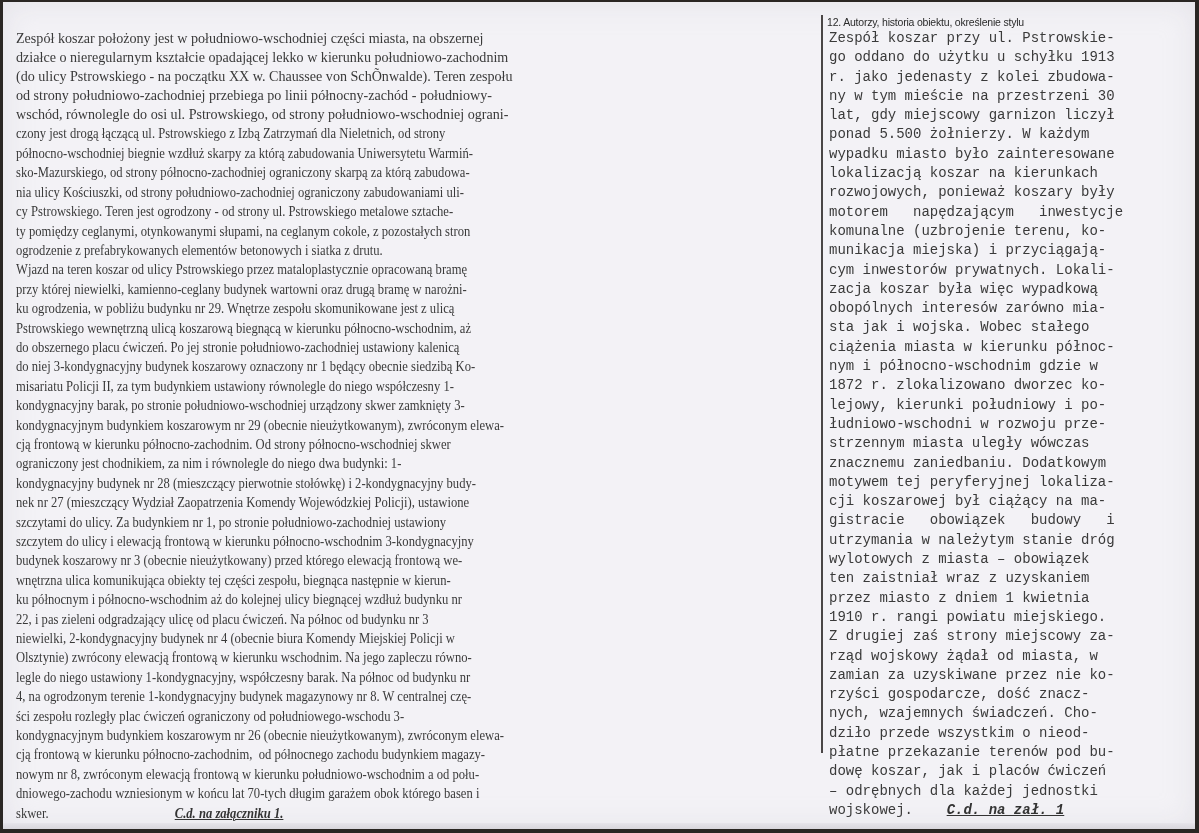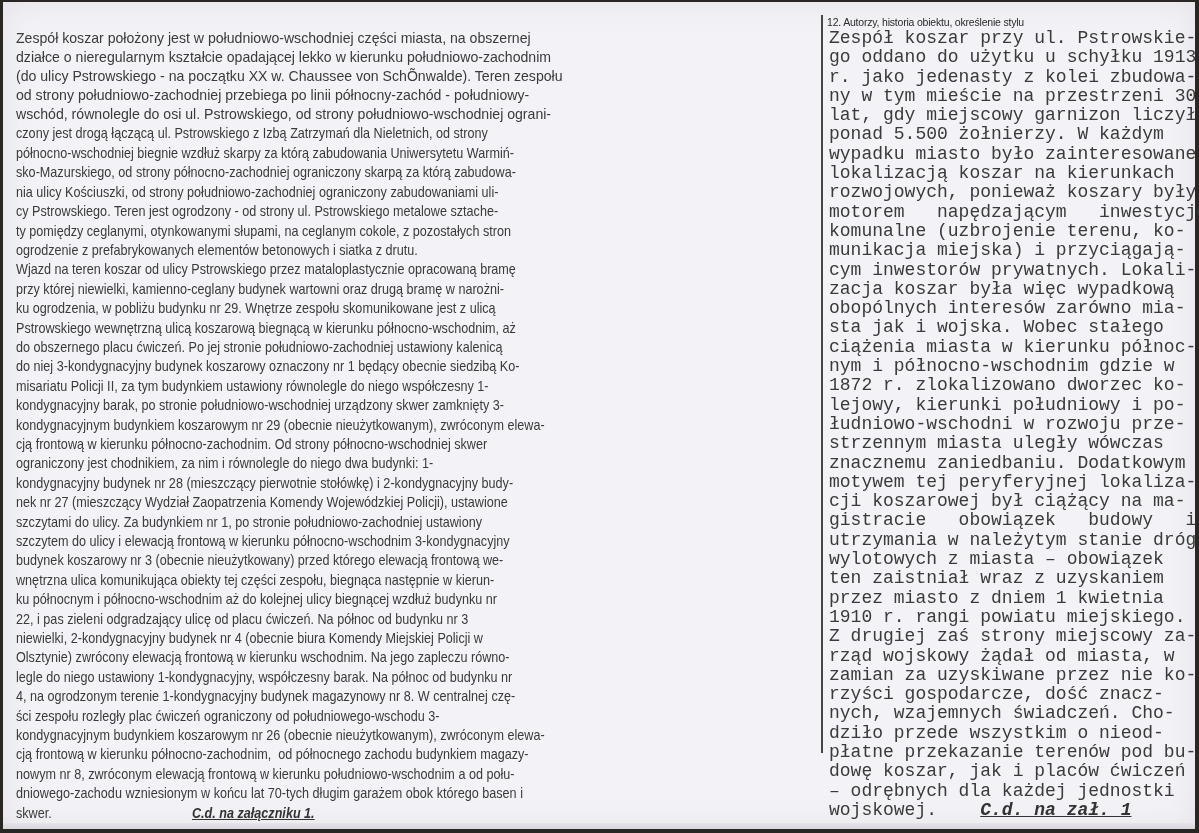--- a/index.html
+++ b/index.html
@@ -19,42 +19,42 @@
   }
   .section-title {
     position: absolute;
     font-family: "Liberation Sans", sans-serif;
     font-size: 10.5px; color: #2b2b2b;
     letter-spacing: -0.2px;
     white-space: nowrap;
   }
   .col-left {
     position: absolute; left: 13px; top: 27px; width: 800px;
-    font-family: Liberation Sans, sans-serif;
+    font-family: Liberation Serif, serif;
     color: #3a3a3a;
   }
   .col-left .wide {
     font-size: 14.1px; line-height: 19.1px;
     white-space: pre; letter-spacing: 0px;
   }
   .col-left .narrow {
     font-size: 14.1px; line-height: 19.4px;
     white-space: pre;
     transform: scaleX(0.895); transform-origin: left top;
     width: 900px;
   }
   .divider {
     position: absolute; left: 818px; top: 13px; width: 2px; height: 738px;
     background: #4a4646;
   }
   .col-right {
     position: absolute; left: 826px; top: 27px; width: 365px;
     font-family: "Liberation Mono", monospace;
     color: #3a3a3a;
-    font-size: 18px; line-height: 19.3px;
+    font-size: 14px; line-height: 19.3px;
     white-space: pre;
   }
   .continue {
     font-weight: bold; font-style: italic; text-decoration: underline;
     color: #333;
   }
   .line { display: block; height: inherit; }
 </style>
 </head>
 <body>

